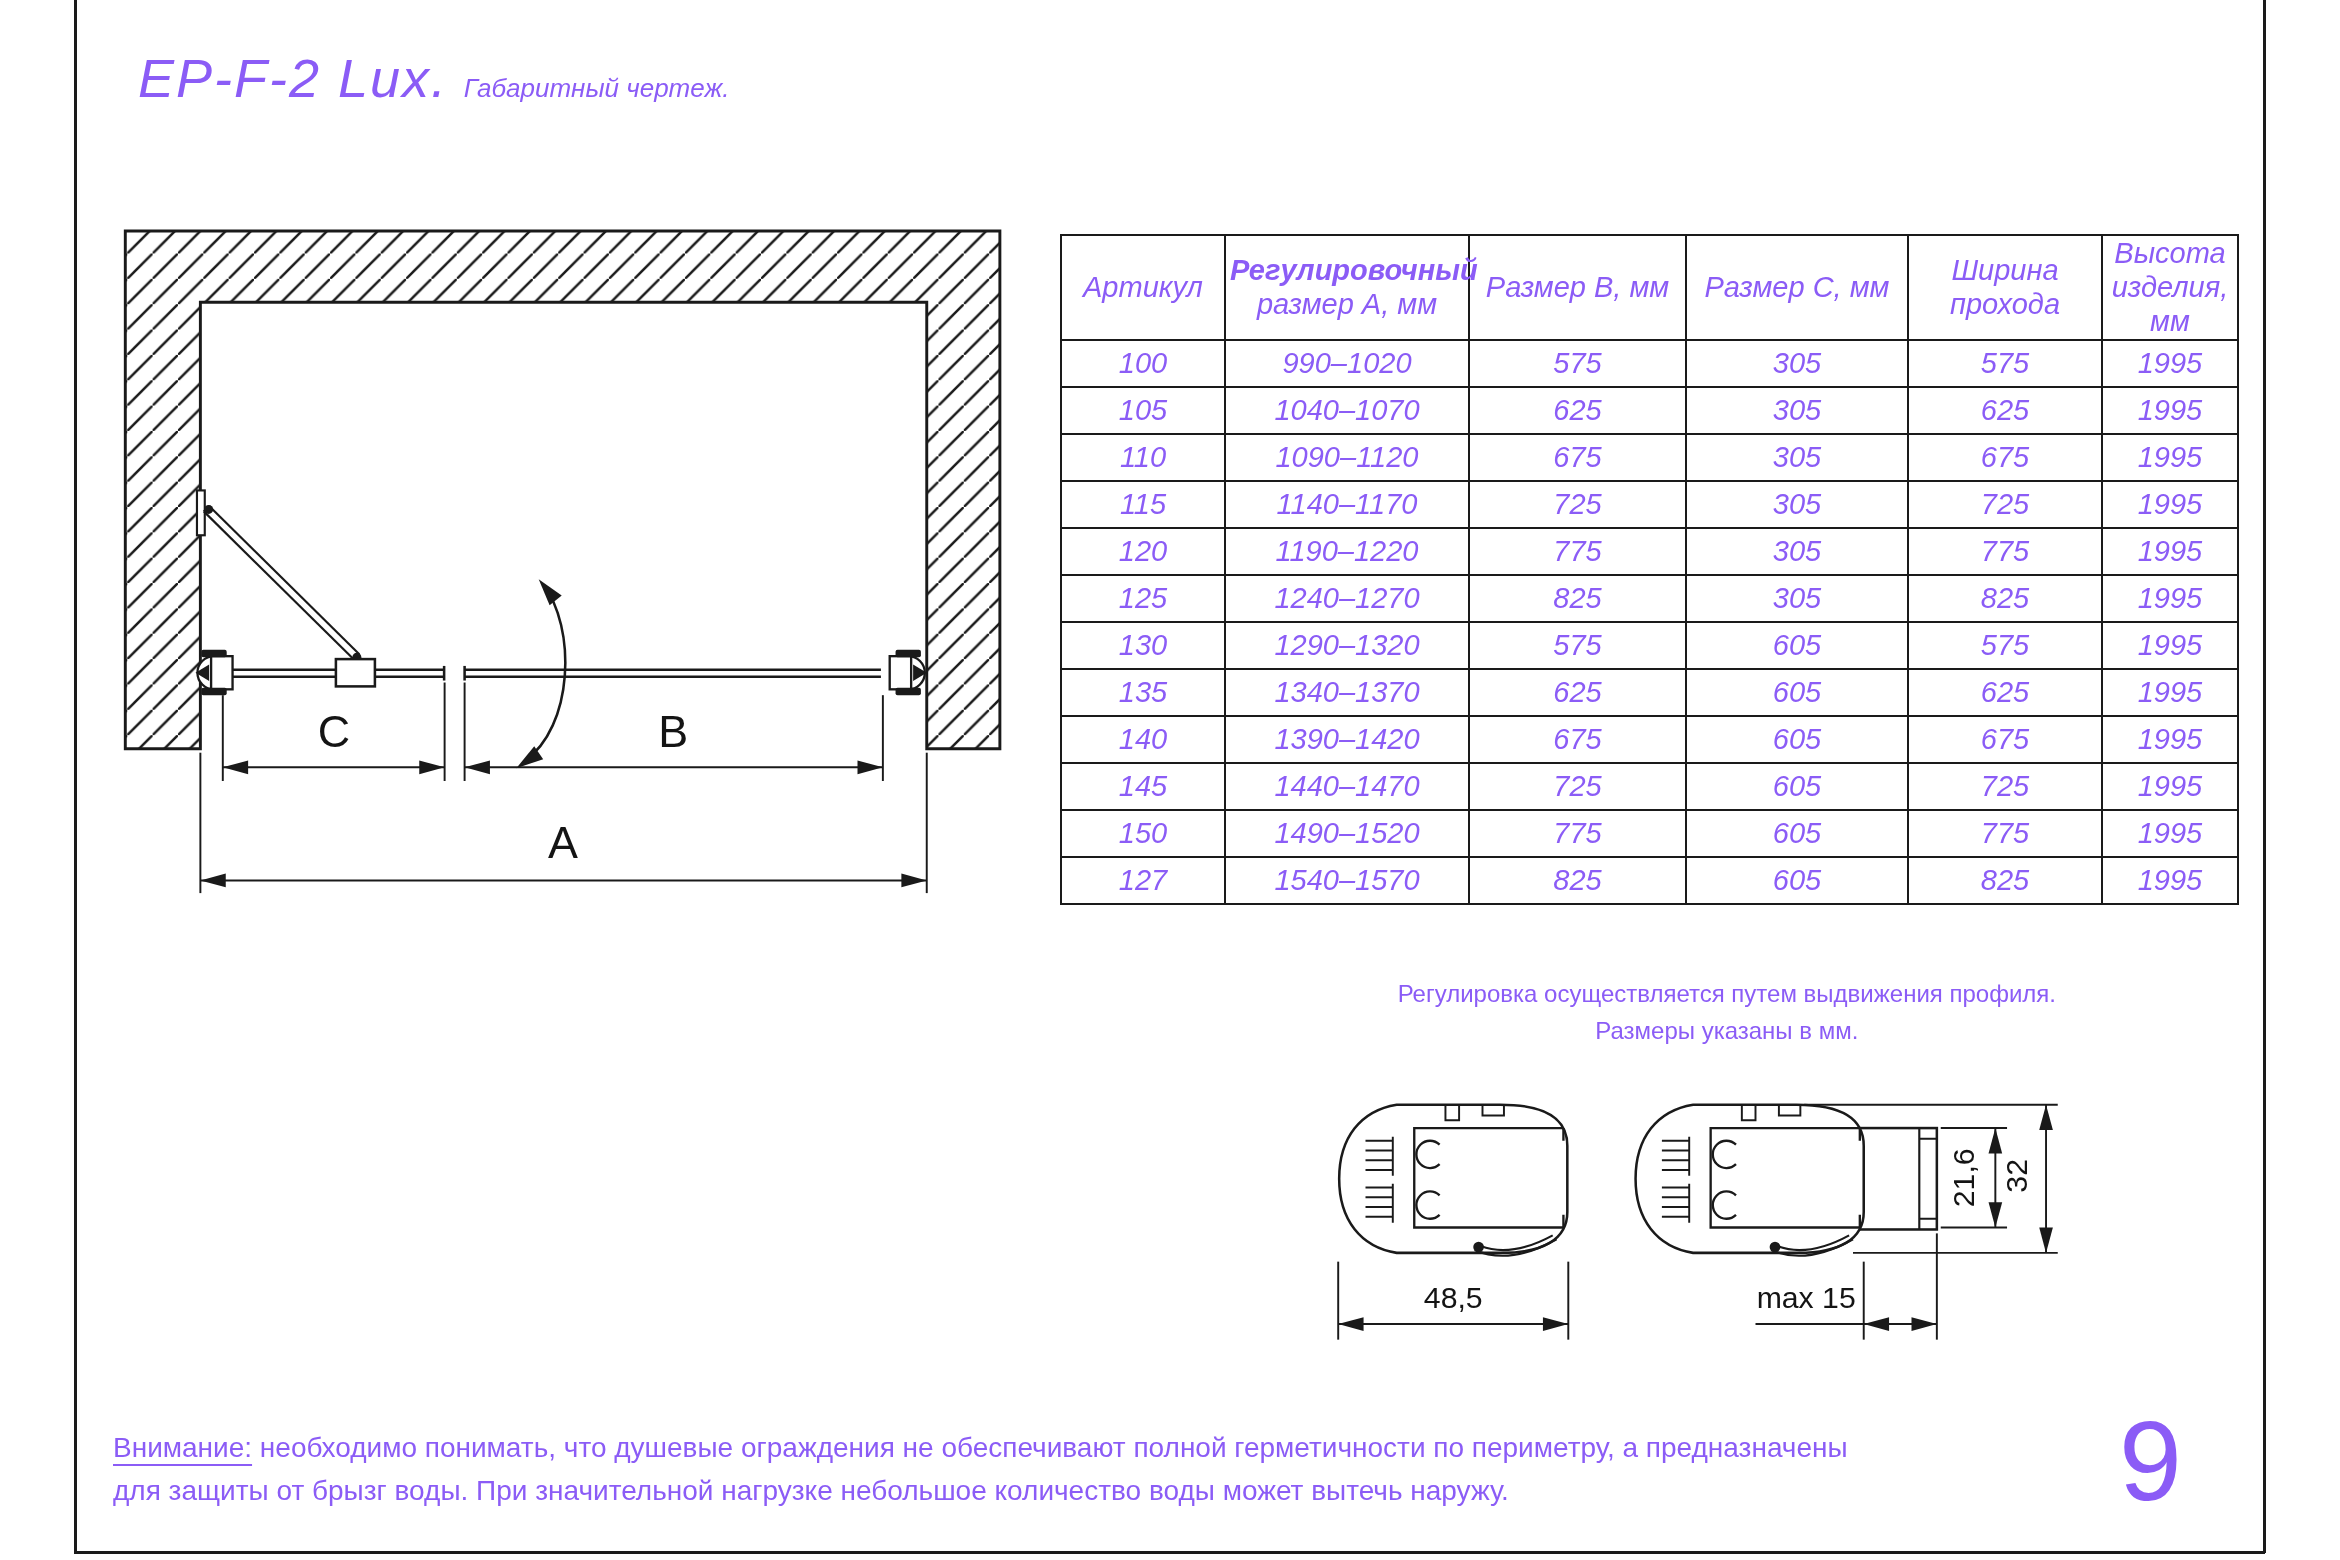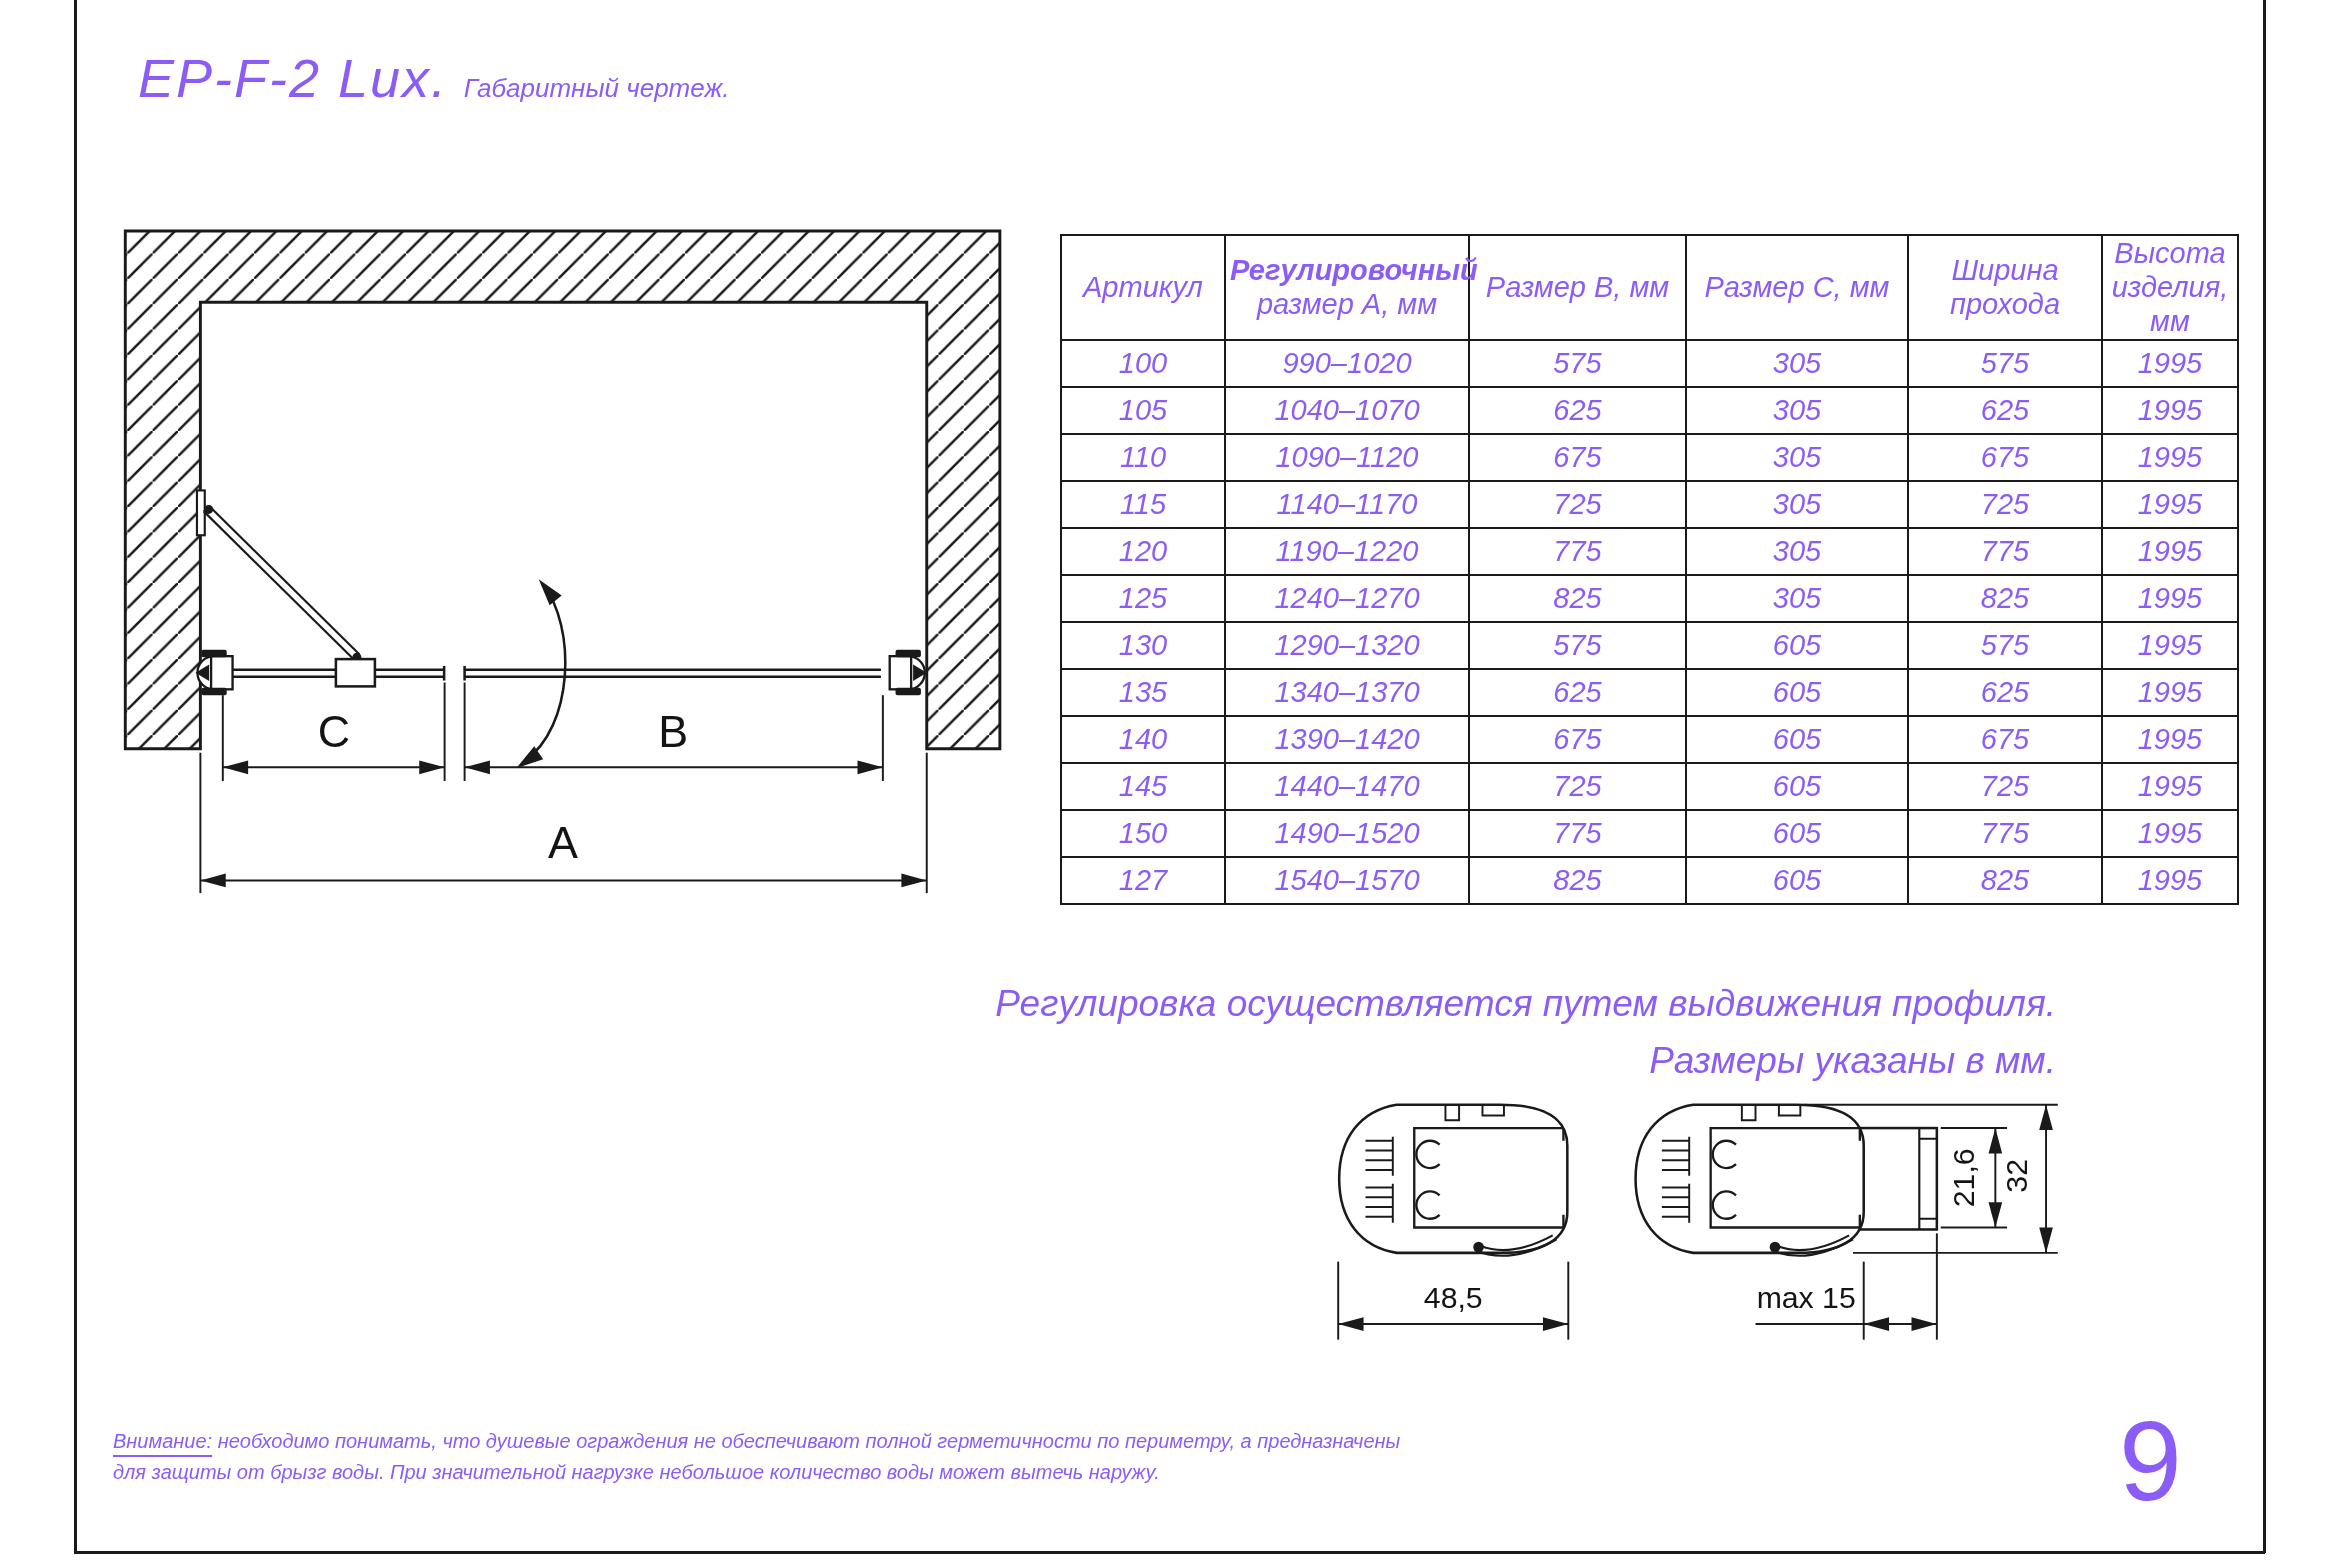--- a/index.html
+++ b/index.html
@@ -18,23 +18,23 @@
 
   table.dims{position:absolute;left:1060px;top:234px;width:1176px;border-collapse:collapse;
              table-layout:fixed;font-style:italic;}
   table.dims th,table.dims td{border:2.9px solid #1a1a1a;text-align:center;vertical-align:middle;
              font-size:29px;font-weight:normal;padding:0 3.9px;}
   table.dims th{height:98px;line-height:1.18;}
   table.dims td{height:45px;}
   th .b{display:block;font-weight:bold;}
   th .r{display:block;}
 
-  .notes{position:absolute;top:975px;right:285px;text-align:right;font-style:italic;
-         font-size:37px;line-height:1.55;}
-  .footer{position:absolute;left:113px;top:1426px;font-style:italic;font-size:20px;
+  .notes{position:absolute;top:975px;right:285px;text-align:center;
+         font-size:24px;line-height:1.55;}
+  .footer{position:absolute;left:113px;top:1426px;font-size:28px;
           line-height:1.55;white-space:nowrap;}
   .footer .attn{text-decoration:underline;text-underline-offset:6.8px;}
   .pagenum{position:absolute;left:2097px;top:1402px;width:107px;text-align:center;
            font-size:113px;line-height:1.05;font-style:normal;}
   svg text{font-family:"Liberation Sans",sans-serif;fill:#141414;}
   svg .lbl{font-size:46px;}
   svg .dimtxt{font-size:31px;}
 </style>
 </head>
 <body>

